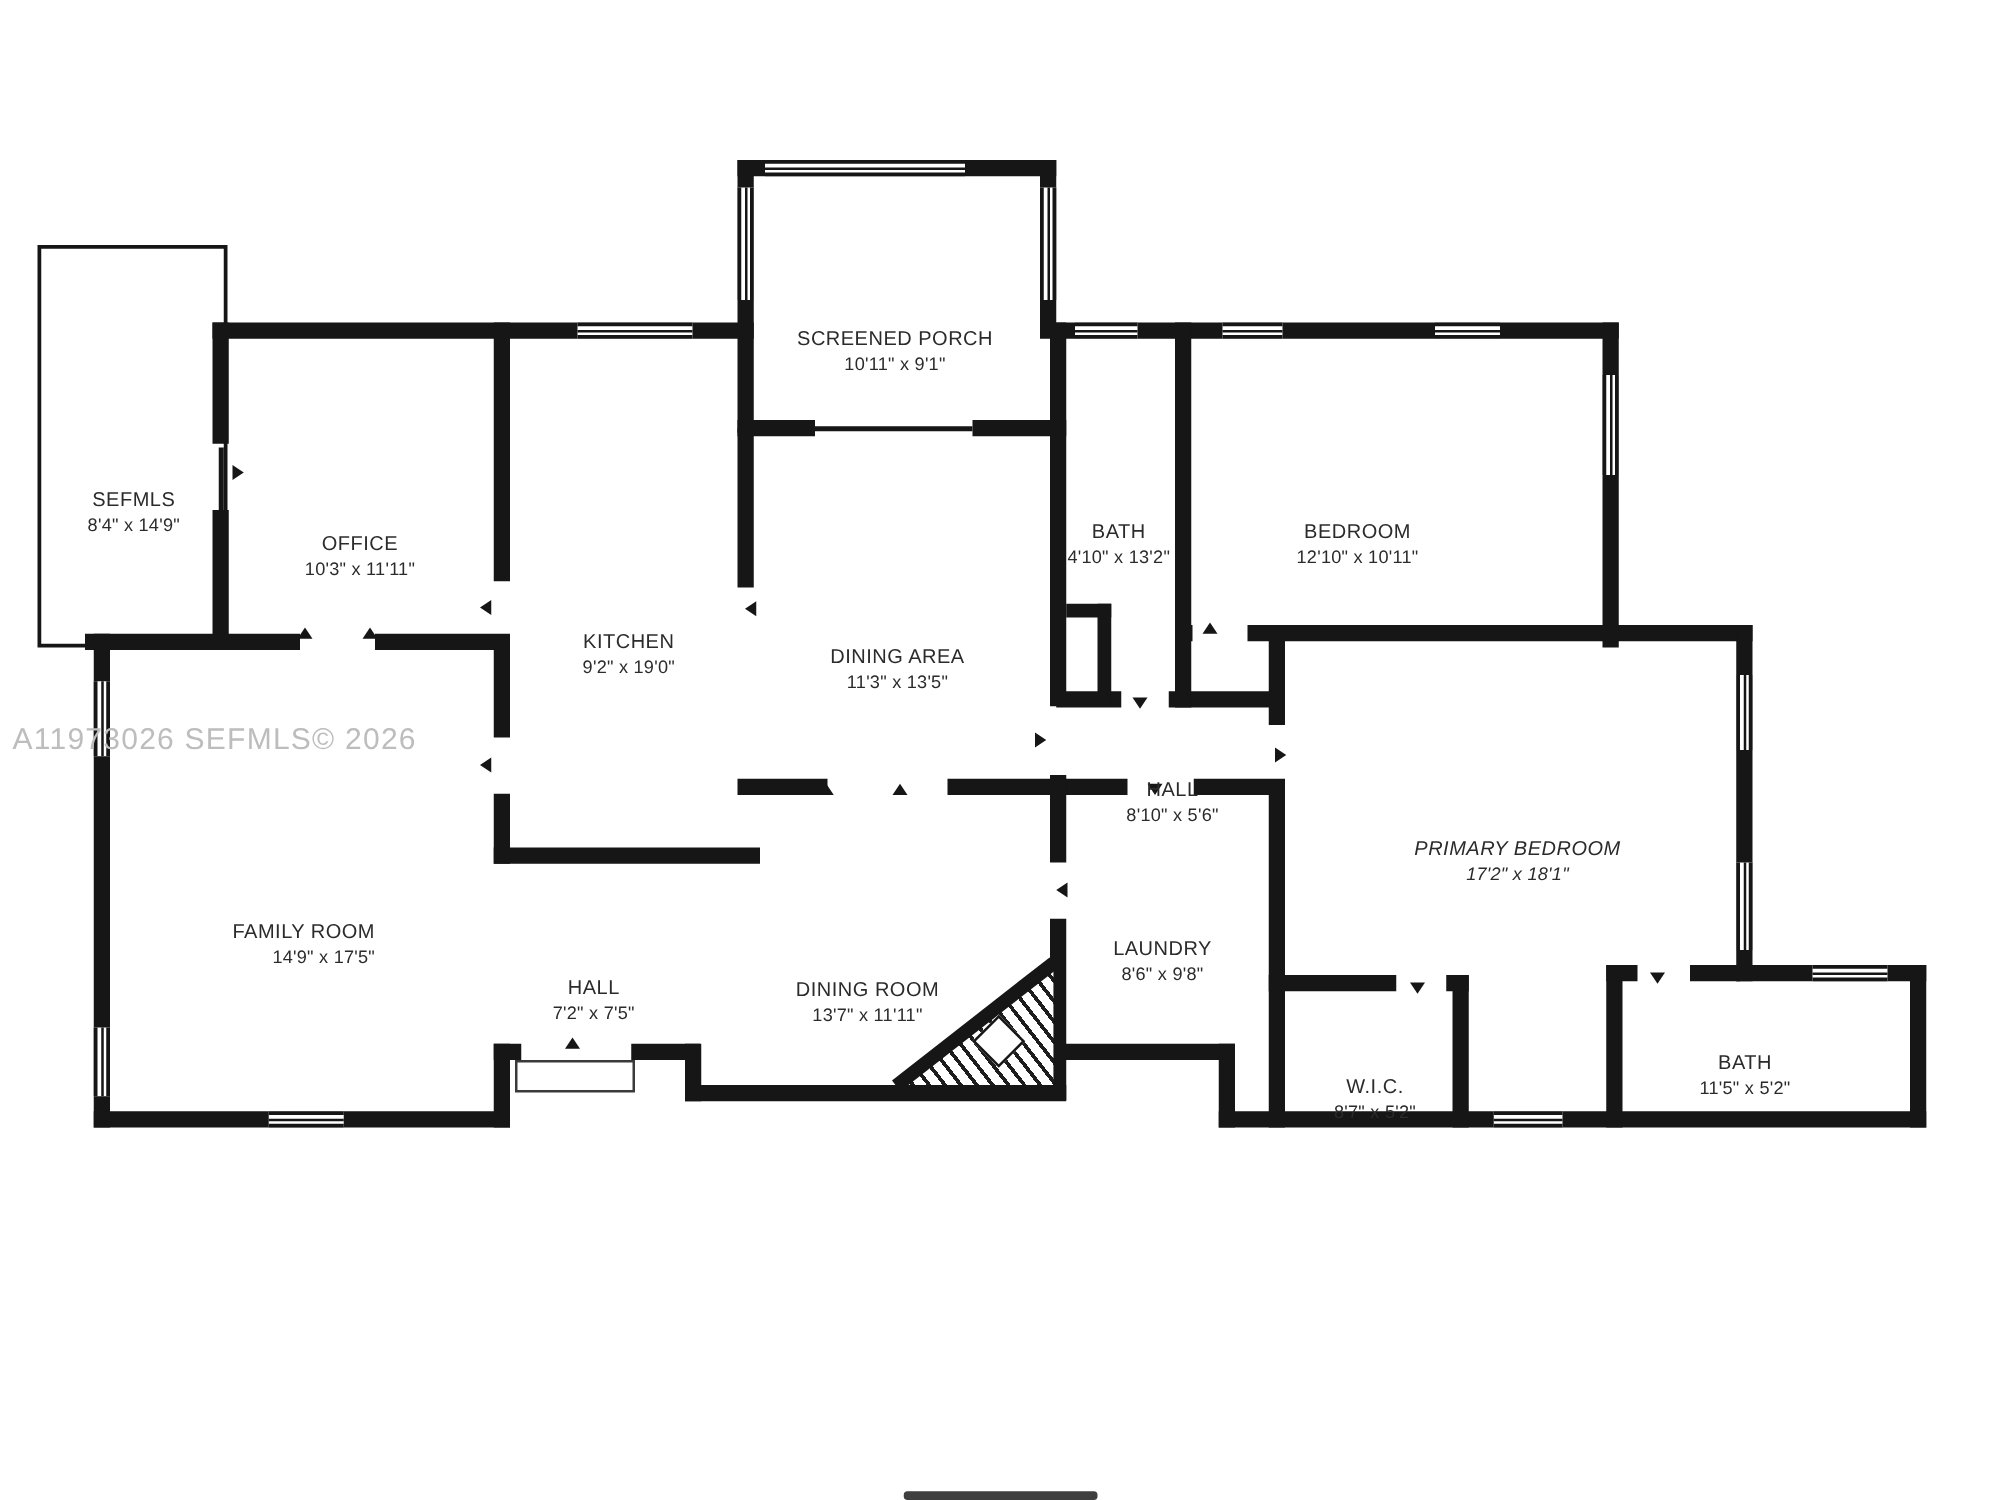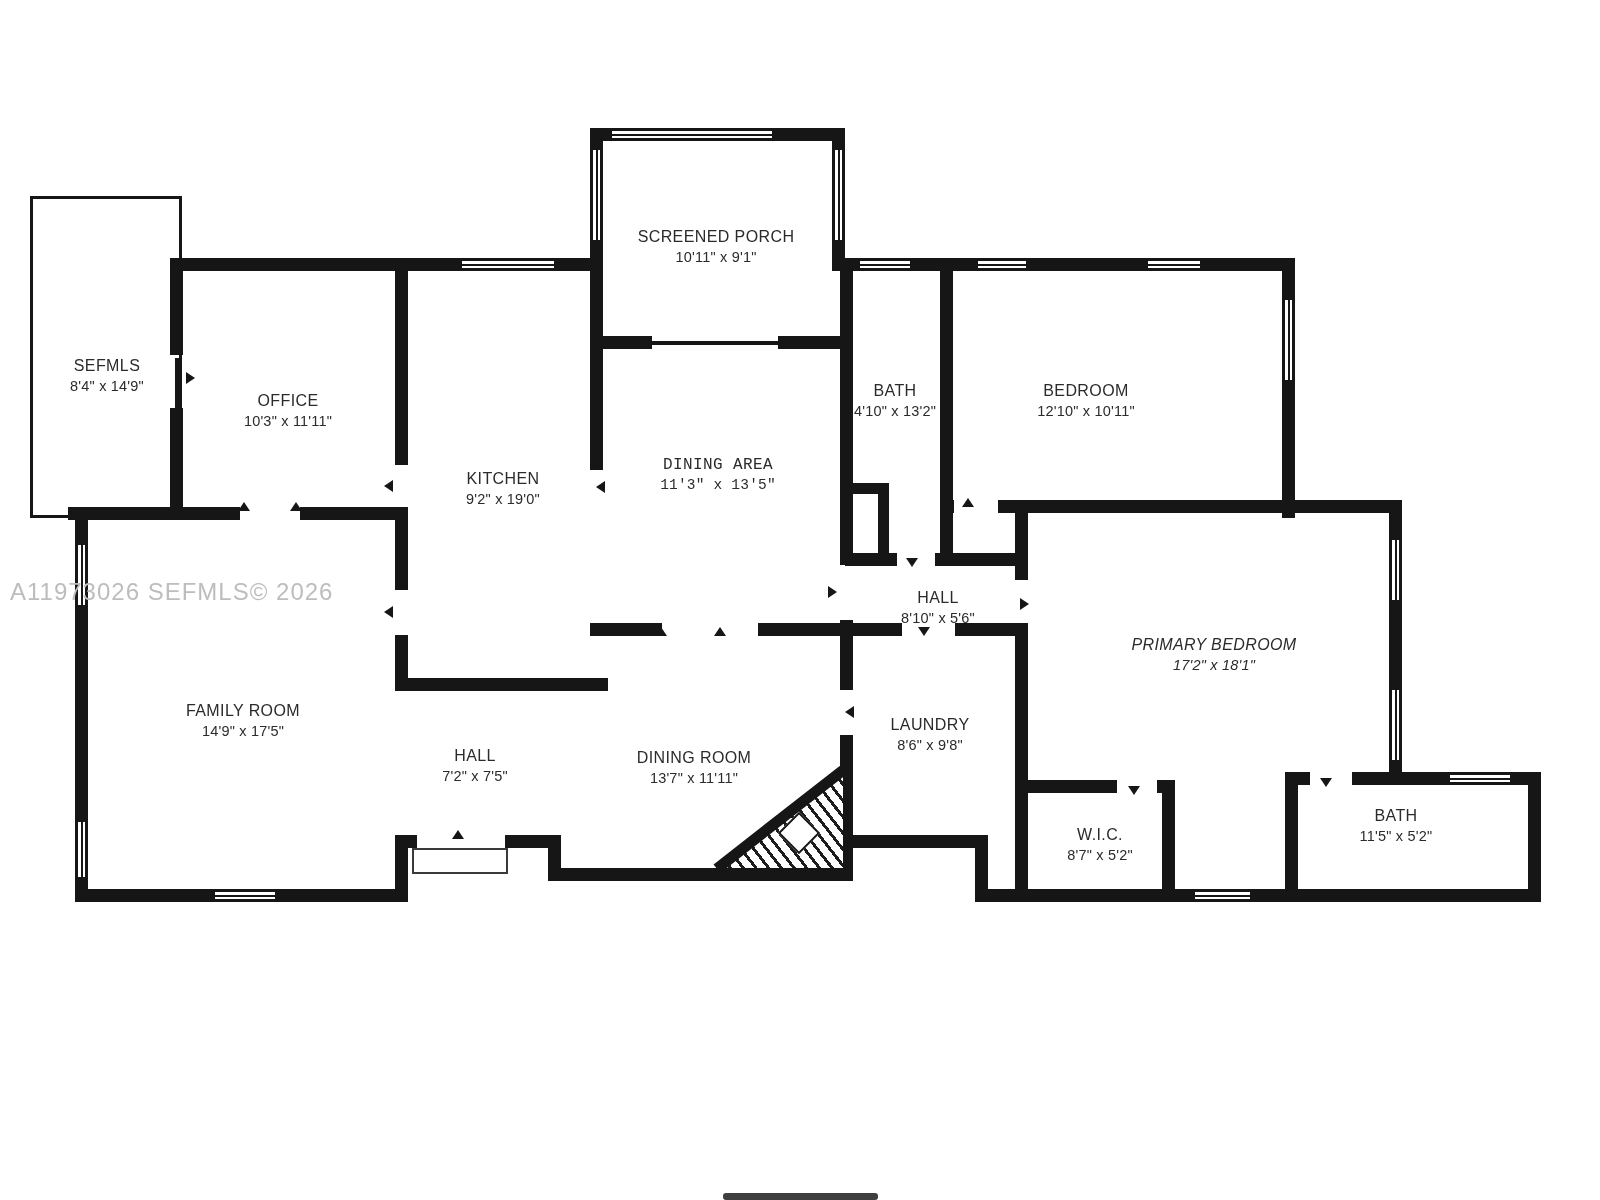--- a/index.html
+++ b/index.html
@@ -5,21 +5,21 @@
   html,body{margin:0;padding:0;background:#ffffff;}
   #canvas{position:relative;width:1600px;height:1200px;background:#ffffff;overflow:hidden;
           font-family:"Liberation Sans",sans-serif;}
   .wall{position:absolute;background:#161616;}
   .thin-line{position:absolute;background:#161616;}
   .win-h{position:absolute;height:13px;background:#fff;border-top:3px solid #161616;border-bottom:3px solid #161616;box-sizing:border-box;}
   .win-h::after{content:"";position:absolute;left:0;right:0;top:50%;height:2px;margin-top:-1px;background:#161616;}
   .win-v{position:absolute;width:13px;background:#fff;border-left:3px solid #161616;border-right:3px solid #161616;box-sizing:border-box;}
   .win-v::after{content:"";position:absolute;top:0;bottom:0;left:50%;width:2px;margin-left:-1px;background:#161616;}
   .room-label{position:absolute;transform:translateX(-50%);text-align:center;color:#2b2b2b;white-space:nowrap;}
-  .room-name{font-size:16px;letter-spacing:.4px;}
+  .room-name{font-size:16px;letter-spacing:.4px;margin-top:35px;}
   .room-dims{font-size:14.5px;margin-top:3px;letter-spacing:.2px;}
   .tri{position:absolute;width:0;height:0;}
   .tri-r{border-top:6px solid transparent;border-bottom:6px solid transparent;border-left:9px solid #161616;}
   .tri-l{border-top:6px solid transparent;border-bottom:6px solid transparent;border-right:9px solid #161616;}
   .tri-u{border-left:6px solid transparent;border-right:6px solid transparent;border-bottom:9px solid #161616;}
   .tri-d{border-left:6px solid transparent;border-right:6px solid transparent;border-top:9px solid #161616;}
   .patio-outline{position:absolute;border:3px solid #161616;background:#fff;box-sizing:border-box;}
   .stoop{position:absolute;border:2px solid #3a3a3a;background:#fff;box-sizing:border-box;}
   #watermark{position:absolute;left:10px;top:578px;font-size:24px;color:#bdbdbd;letter-spacing:1px;}
   #title{position:absolute;left:0;top:1096px;width:100%;text-align:center;font-size:50px;color:#151515;letter-spacing:-0.5px;}
@@ -154,37 +154,37 @@
     <div class="room-dims">10'3" x 11'11"</div>
   </div>
   <div class="room-label" style="left:716px;top:228px;">
     <div class="room-name">SCREENED PORCH</div>
     <div class="room-dims">10'11" x 9'1"</div>
   </div>
   <div class="room-label" style="left:503px;top:470px;">
     <div class="room-name">KITCHEN</div>
     <div class="room-dims">9'2" x 19'0"</div>
   </div>
-  <div class="room-label" style="left:718px;top:456px;font-family:Liberation Mono, monospace;">
+  <div class="room-label" style="left:718px;top:482px;">
     <div class="room-name">DINING AREA</div>
     <div class="room-dims">11'3" x 13'5"</div>
   </div>
   <div class="room-label" style="left:895px;top:382px;">
     <div class="room-name">BATH</div>
     <div class="room-dims">4'10" x 13'2"</div>
   </div>
   <div class="room-label" style="left:1086px;top:382px;">
     <div class="room-name">BEDROOM</div>
     <div class="room-dims">12'10" x 10'11"</div>
   </div>
   <div class="room-label" style="left:938px;top:589px;">
     <div class="room-name">HALL</div>
     <div class="room-dims">8'10" x 5'6"</div>
   </div>
-  <div class="room-label" style="left:243px;top:702px;">
+  <div class="room-label" style="left:243px;top:702px;text-align:right;">
     <div class="room-name">FAMILY ROOM</div>
     <div class="room-dims">14'9" x 17'5"</div>
   </div>
   <div class="room-label" style="left:475px;top:747px;">
     <div class="room-name">HALL</div>
     <div class="room-dims">7'2" x 7'5"</div>
   </div>
   <div class="room-label" style="left:694px;top:749px;">
     <div class="room-name">DINING ROOM</div>
     <div class="room-dims">13'7" x 11'11"</div>

